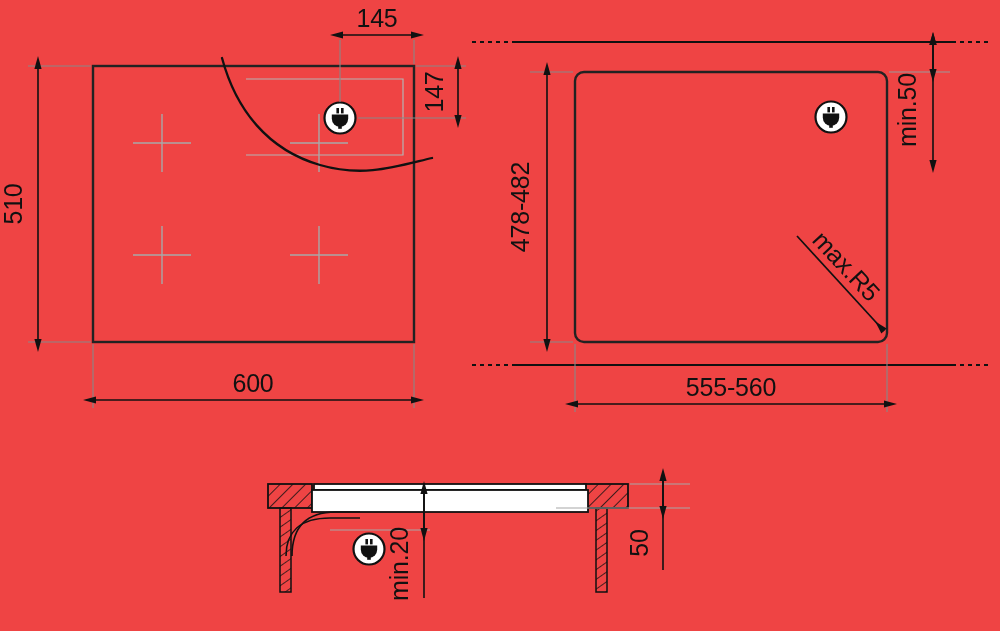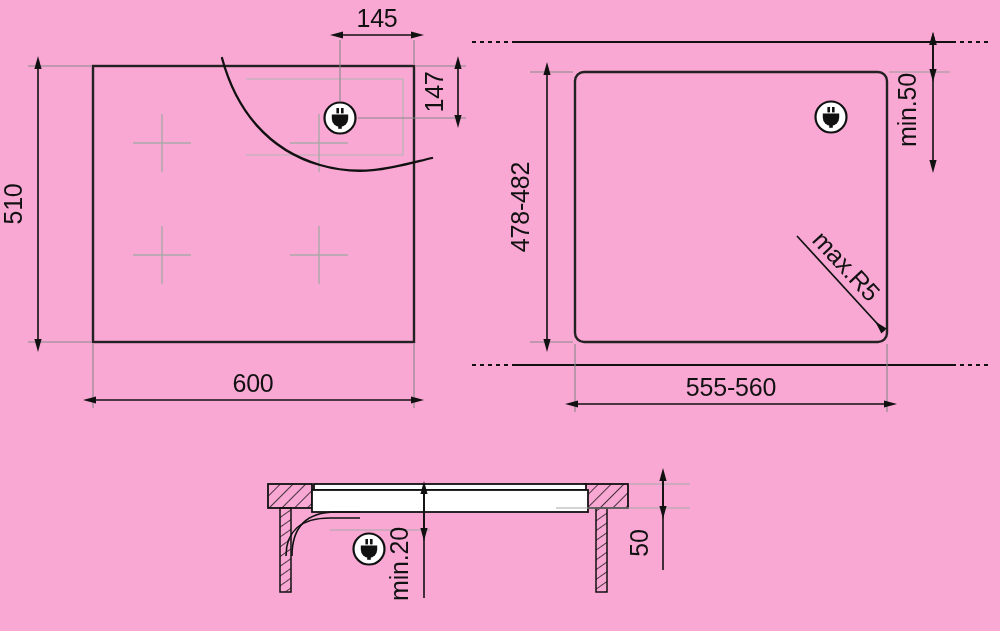--- a/index.html
+++ b/index.html
@@ -7,21 +7,21 @@
     padding: 0;
     background: #ffffff;
   }
   body {
     font-family: "Liberation Sans", sans-serif;
   }
   #drawing-root {
     position: relative;
     width: 1000px;
     height: 631px;
-    background: #f9a8d4;
+    background: #ef4444;
     overflow: hidden;
   }
   svg.cad {
     position: absolute;
     left: 0;
     top: 0;
     width: 1000px;
     height: 631px;
   }
   .dim-text {

